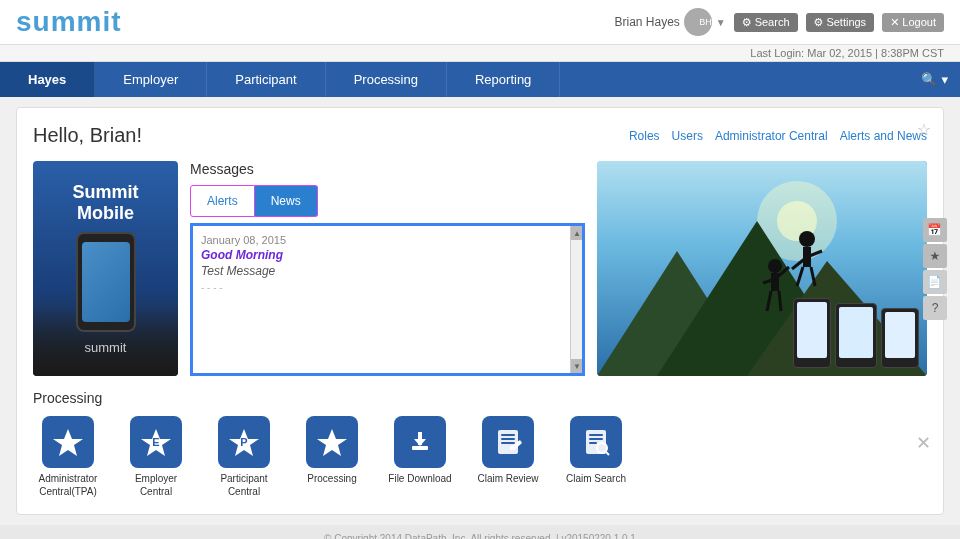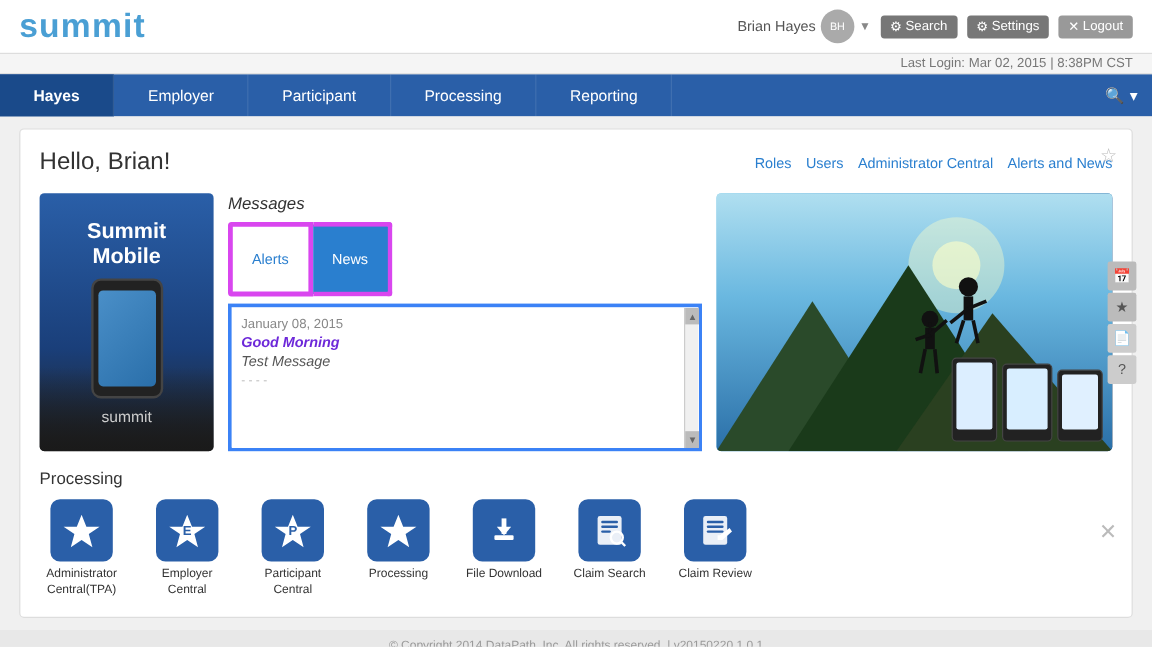--- a/index.html
+++ b/index.html
@@ -29,21 +29,21 @@
       display: flex;
       align-items: center;
       gap: 4px;
       color: #555;
       font-size: 12px;
     }
     .avatar-circle {
       width: 28px; height: 28px;
       border-radius: 50%;
       background: #aaa;
-      display: inline-flex; align-items: center; justify-content: center;
+      display: inline-flex; align-items: center; justify-content: flex-end;
       color: #fff; font-size: 11px;
     }
     .top-btn {
       background: #888;
       color: #fff;
       border: none;
       padding: 3px 8px;
       border-radius: 3px;
       font-size: 11px;
       cursor: pointer;
@@ -201,30 +201,29 @@
     #messages-panel {
       flex: 1;
       min-height: 215px;
       display: flex;
       flex-direction: column;
     }
     #messages-title {
       font-size: 14px;
       color: #333;
       margin-bottom: 8px;
-      font-style: italic;
     }
     #messages-tabs {
       display: flex;
       gap: 0;
       margin-bottom: 6px;
     }
     .msg-tab {
-      padding: 20px 16px;
-      border: 4px solid #d946ef;
+      padding: 8px 16px;
+      border: 1px solid #d946ef;
       cursor: pointer;
       font-size: 12px;
       color: #2a7fcf;
       background: #fff;
     }
     .msg-tab.active {
       background: #2a7fcf;
       color: #fff;
     }
     .msg-tab:first-child { border-radius: 3px 0 0 3px; }
@@ -572,39 +571,39 @@
           </div>
           <div class="fav-label">File Download</div>
         </div>
 
         <div class="fav-item">
           <div class="fav-icon">
             <svg width="32" height="32" viewBox="0 0 32 32">
               <rect x="6" y="4" width="20" height="24" rx="2" fill="white" opacity="0.9"></rect>
               <rect x="9" y="8" width="14" height="2" rx="1" fill="#2a5fa8"></rect>
               <rect x="9" y="12" width="14" height="2" rx="1" fill="#2a5fa8"></rect>
-              <rect x="9" y="16" width="8" height="2" rx="1" fill="#2a5fa8"></rect>
-              <circle cx="22" cy="22" r="5" fill="none" stroke="white" stroke-width="2"></circle>
-              <line x1="26" y1="26" x2="29" y2="29" stroke="white" stroke-width="2"></line>
+              <rect x="9" y="16" width="14" height="2" rx="1" fill="#2a5fa8"></rect>
+              <polygon points="20,20 28,14 30,17 22,24 18,24 18,20" fill="white"></polygon>
             </svg>
           </div>
-          <div class="fav-label">Claim Search</div>
+          <div class="fav-label">Claim Review</div>
         </div>
 
         <div class="fav-item">
           <div class="fav-icon">
             <svg width="32" height="32" viewBox="0 0 32 32">
               <rect x="6" y="4" width="20" height="24" rx="2" fill="white" opacity="0.9"></rect>
               <rect x="9" y="8" width="14" height="2" rx="1" fill="#2a5fa8"></rect>
               <rect x="9" y="12" width="14" height="2" rx="1" fill="#2a5fa8"></rect>
-              <rect x="9" y="16" width="14" height="2" rx="1" fill="#2a5fa8"></rect>
-              <polygon points="20,20 28,14 30,17 22,24 18,24 18,20" fill="white"></polygon>
+              <rect x="9" y="16" width="8" height="2" rx="1" fill="#2a5fa8"></rect>
+              <circle cx="22" cy="22" r="5" fill="none" stroke="white" stroke-width="2"></circle>
+              <line x1="26" y1="26" x2="29" y2="29" stroke="white" stroke-width="2"></line>
             </svg>
           </div>
-          <div class="fav-label">Claim Review</div>
+          <div class="fav-label">Claim Search</div>
         </div>
 
       </div>
     </div>
 
     <span id="dismiss-btn">✕</span>
 
     <div id="right-sidebar">
       <div class="sidebar-icon-btn calendar">📅</div>
       <div class="sidebar-icon-btn star">★</div>

